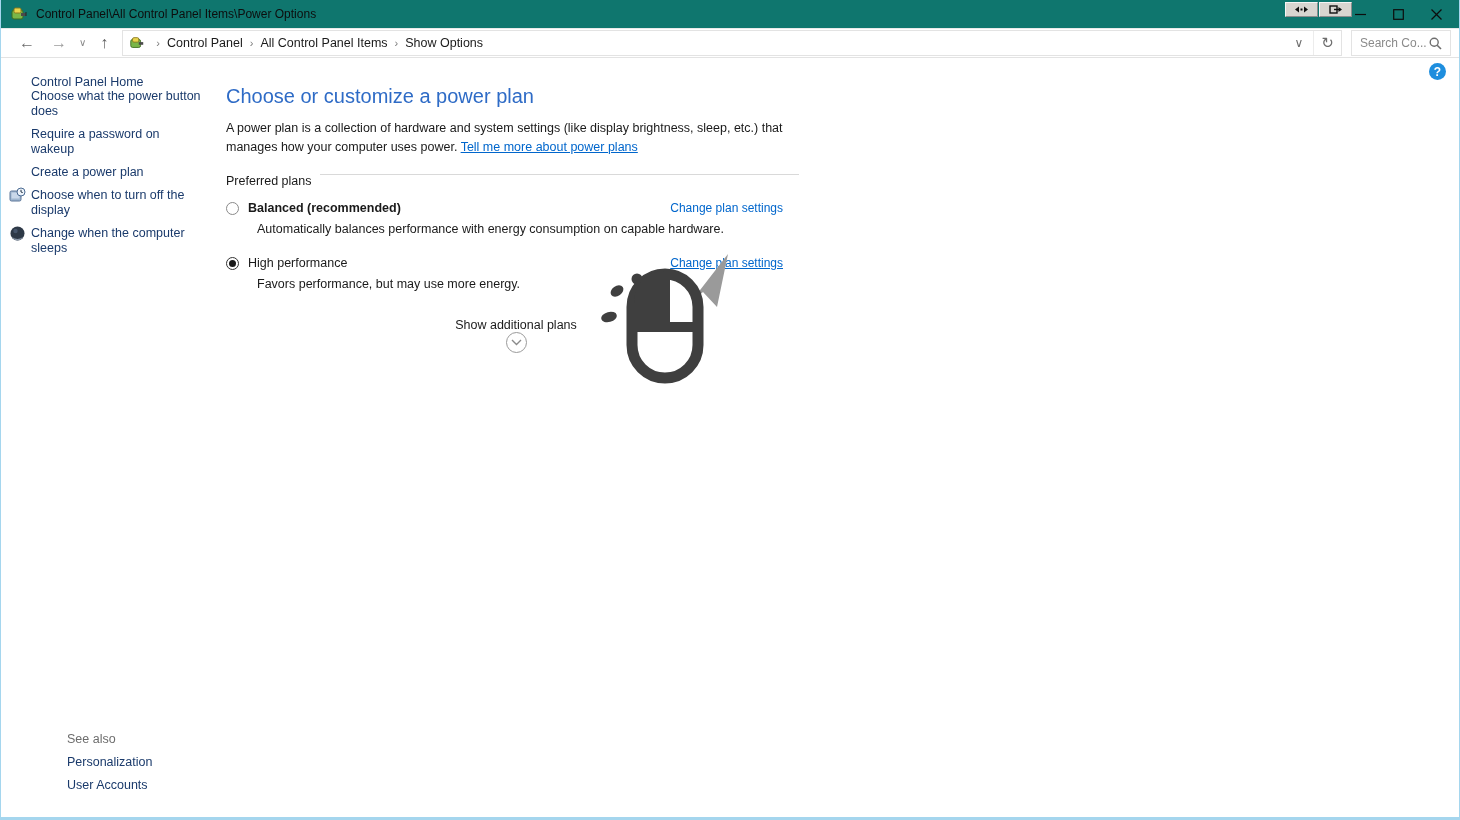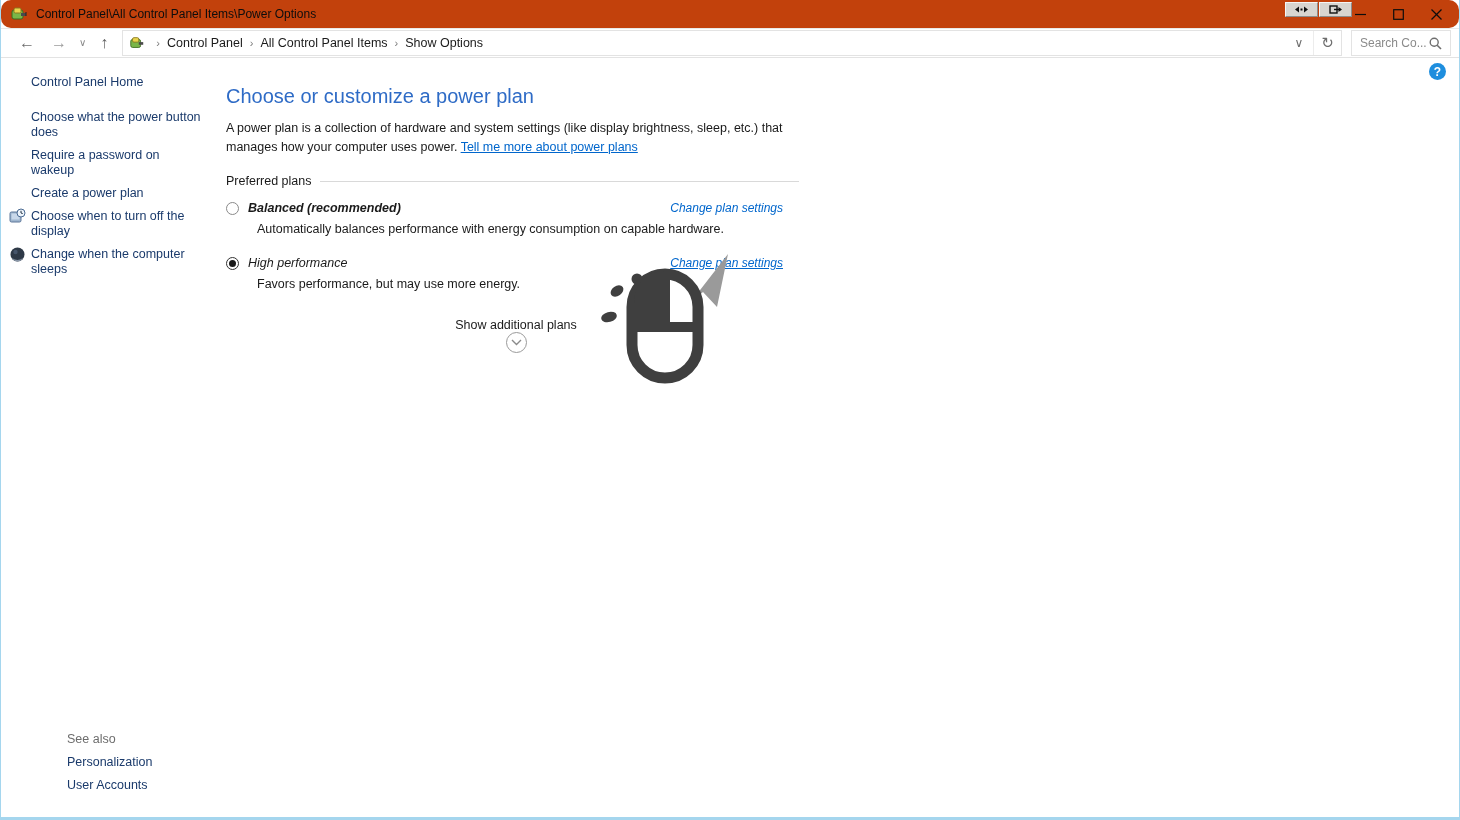--- a/index.html
+++ b/index.html
@@ -12,26 +12,25 @@
     position: relative;
     border-left: 1px solid #a5d6ee;
     border-right: 1px solid #a5d6ee;
     border-bottom: 3px solid #a5d6ee;
     overflow: hidden;
   }
 
   
   .titlebar {
     height: 28px;
-    background: #c2410c;
+    background: #0f766e;
     display: flex;
     align-items: center;
     padding-left: 9px;
     position: relative;
-    border-radius: 10px;
   }
   .titlebar .app-icon { width:18px; height:18px; margin-right:8px; }
   .titlebar .title-text { font-size:12px; color:#0d0d0d; }
   .legacy-btns { position:absolute; top:2px; left:1284px; display:flex; gap:1px; }
   .legacy-btn {
     width:33px; height:15px; background:#d8d5d0;
     border:1px solid #8d8d8d;
     border-top-color:#f5f5f5; border-left-color:#f5f5f5;
     display:flex; align-items:center; justify-content:center;
     cursor:default;
@@ -73,41 +72,41 @@
   .searchbox input {
     border:none; outline:none; width:100%; font-size:12px;
     font-family:"Liberation Sans", sans-serif; color:#444;
   }
   .searchbox input::placeholder { color:#8a8a8a; }
   .searchbox svg { flex:0 0 auto; }
 
   
   .layout { display:flex; height:757px; position:relative; }
   .sidebar { width:222px; position:relative; padding:17px 0 0 30px; }
-  .sidebar .home-link { color:#1a3a6b; font-size:12.5px; margin-bottom:21px; cursor:pointer; }
+  .sidebar .home-link { color:#1a3a6b; font-size:12.5px; cursor:pointer; }
   .task-link {
     color:#1a3a6b; font-size:12.5px; line-height:15px; width:172px;
     margin-bottom:8px; cursor:pointer; position:relative;
   }
   .task-link .side-icon { position:absolute; left:-22px; top:-1px; width:17px; height:17px; }
   .see-also { position:absolute; left:30px; bottom:14px;margin-left:36px; }
   .see-also .see-also-title { color:#6d6d6d; font-size:12.5px; margin-bottom:9px; }
   .see-also .see-link { color:#1a3a6b; font-size:12.5px; margin-bottom:9px; cursor:pointer; }
 
   .main { flex:1; padding:27px 0 0 3px; position:relative; }
   .main h1 { font-size:20px; font-weight:400; color:#2e6bc6; margin-bottom:11px; }
   .intro { width:585px; font-size:12.5px; line-height:19px; color:#1a1a1a; }
   .text-link { color:#0066cc; text-decoration:underline; cursor:pointer; }
 
-  .group-header { display:flex; align-items:center; width:573px; margin-top:17px; }
+  .group-header { display:flex; align-items:flex-start; width:573px; margin-top:17px; }
   .group-header .group-label { font-size:12.5px; color:#1a1a1a; white-space:nowrap; }
   .group-header .rule { flex:1; height:1px; background:#d9d9d9; margin-left:9px; }
 
   .plan-row { width:557px; margin-top:13px; }
-  .plan-head { display:flex; align-items:center;font-style:italic; }
+  .plan-head { display:flex; align-items:center; }
   .radio {
     width:13px; height:13px; border-radius:50%;
     border:1px solid #8a8a8a; background:#fff; margin-right:9px; flex:0 0 auto;
     position:relative; cursor:pointer;
   }
   .radio.checked { border-color:#333; }
   .radio.checked::after {
     content:""; position:absolute; left:2px; top:2px; width:7px; height:7px;
     border-radius:50%; background:#1a1a1a;
   }

